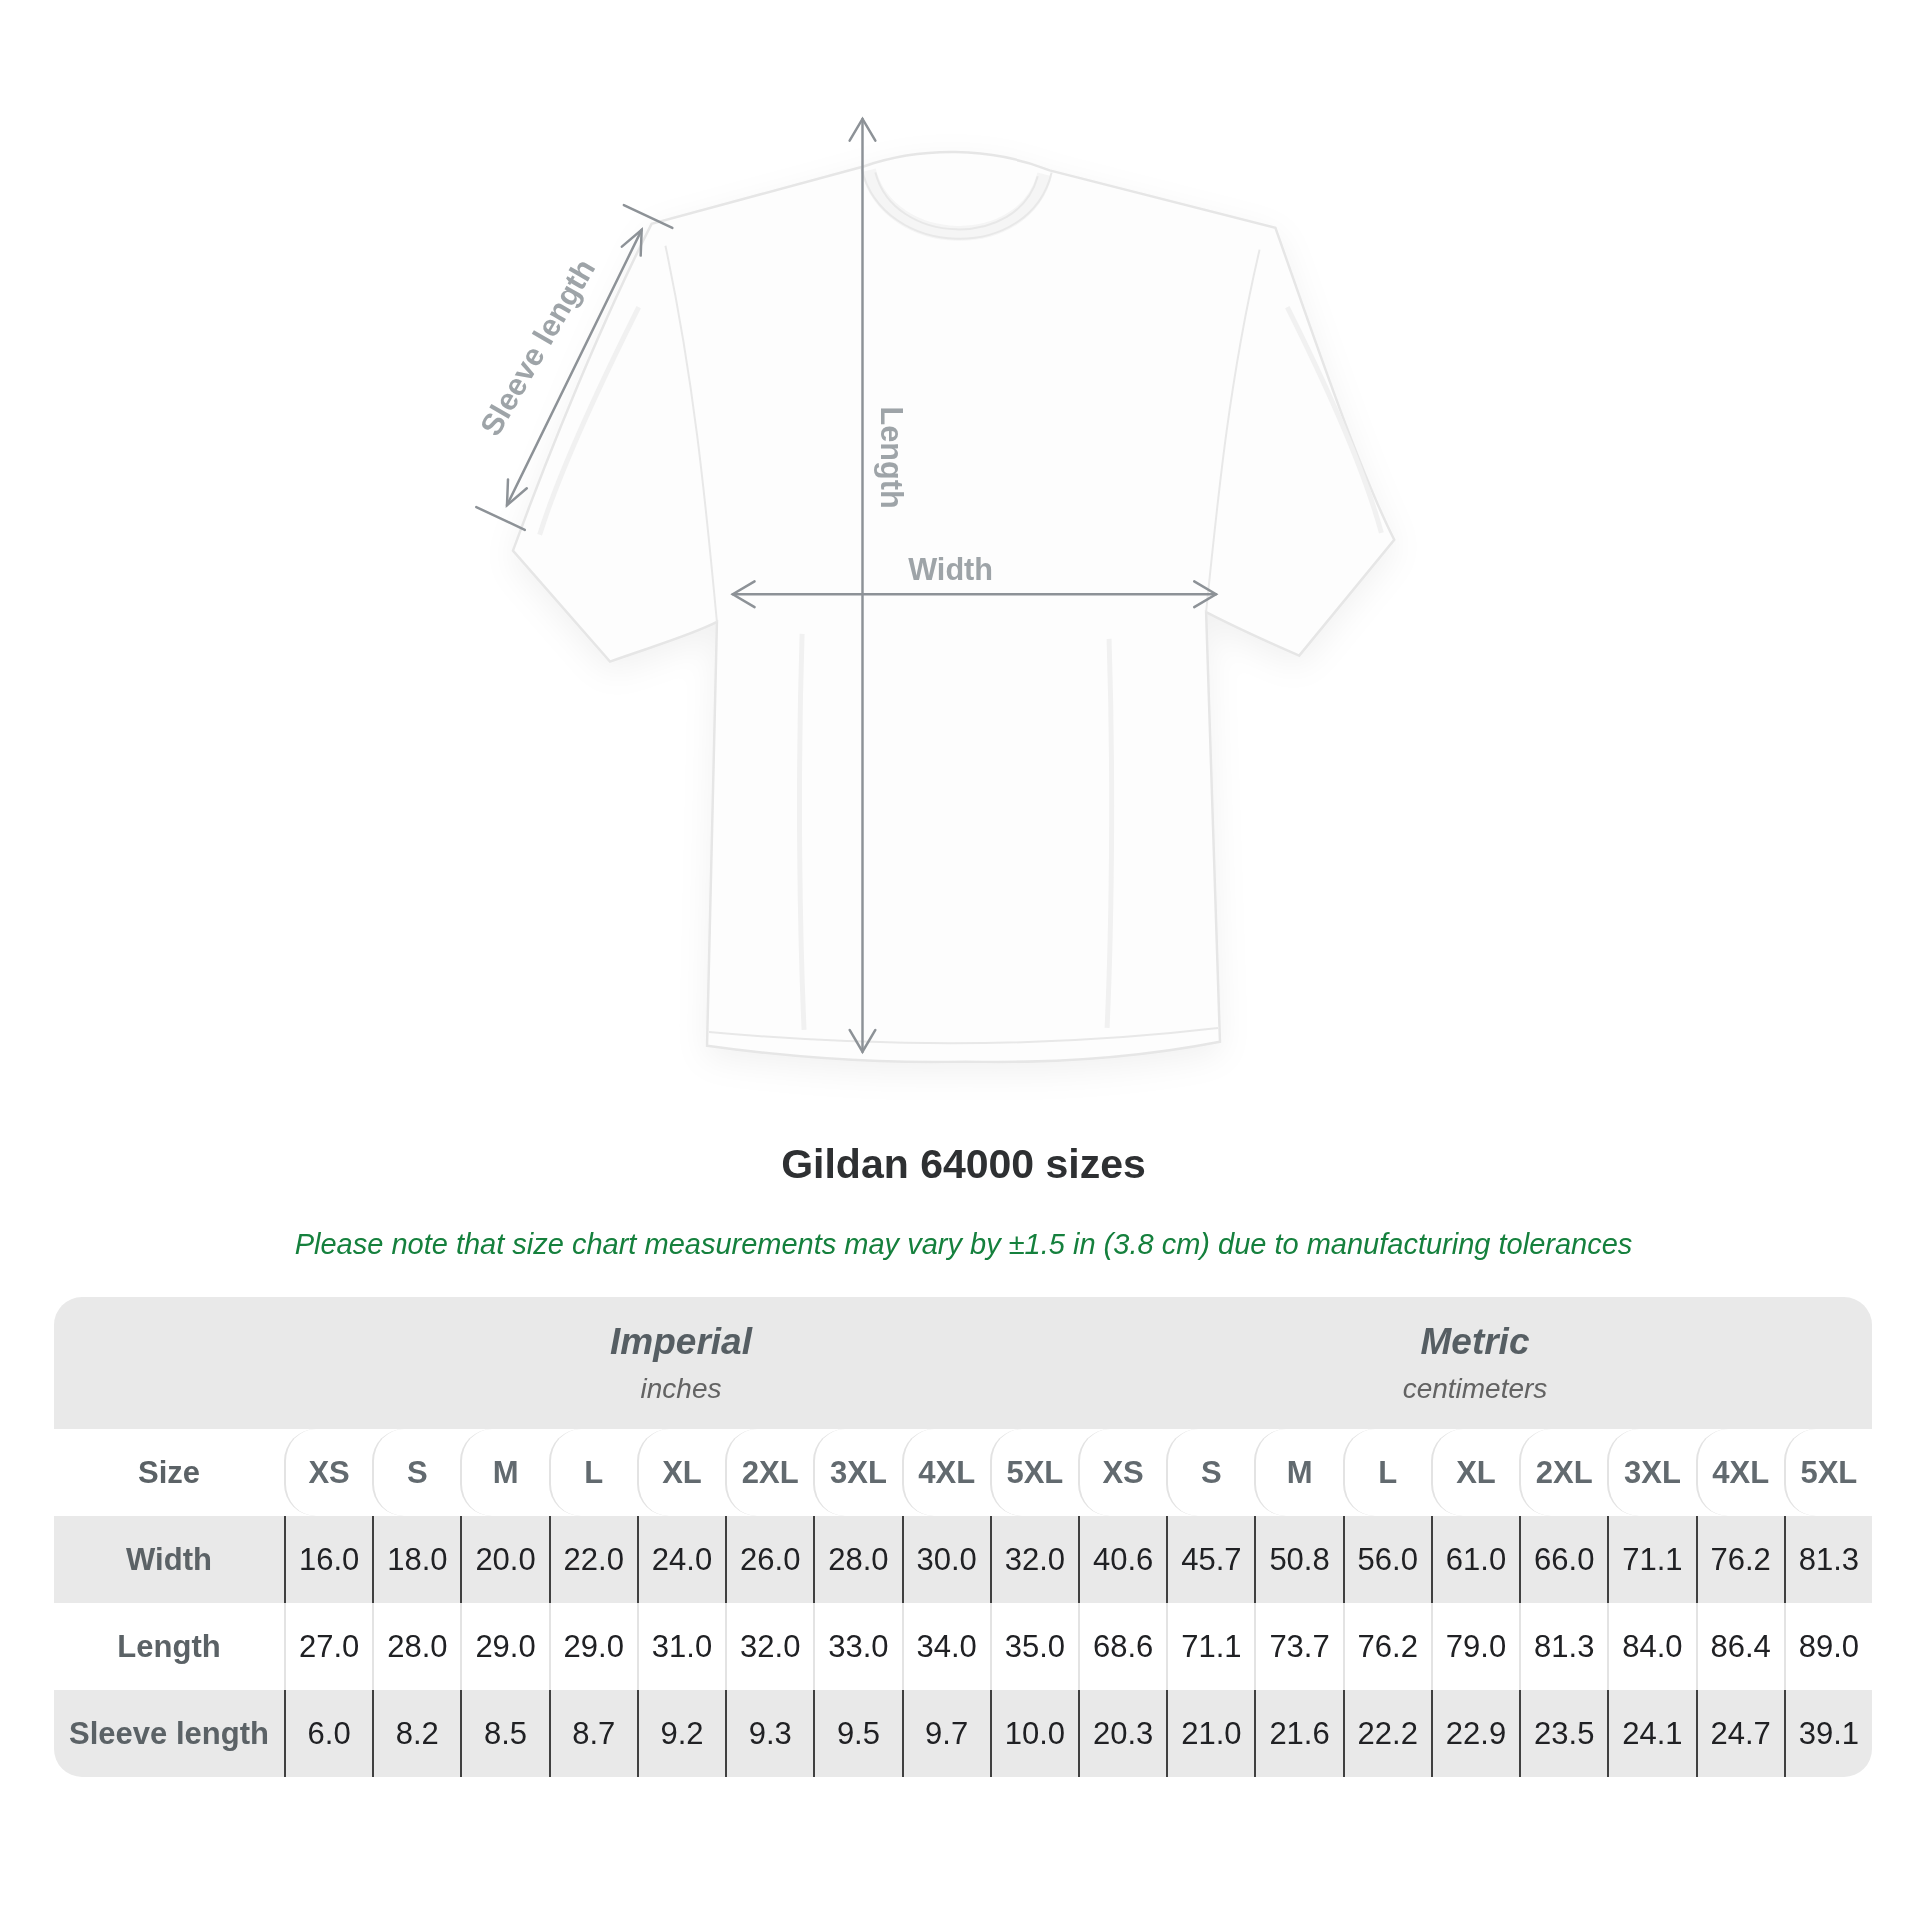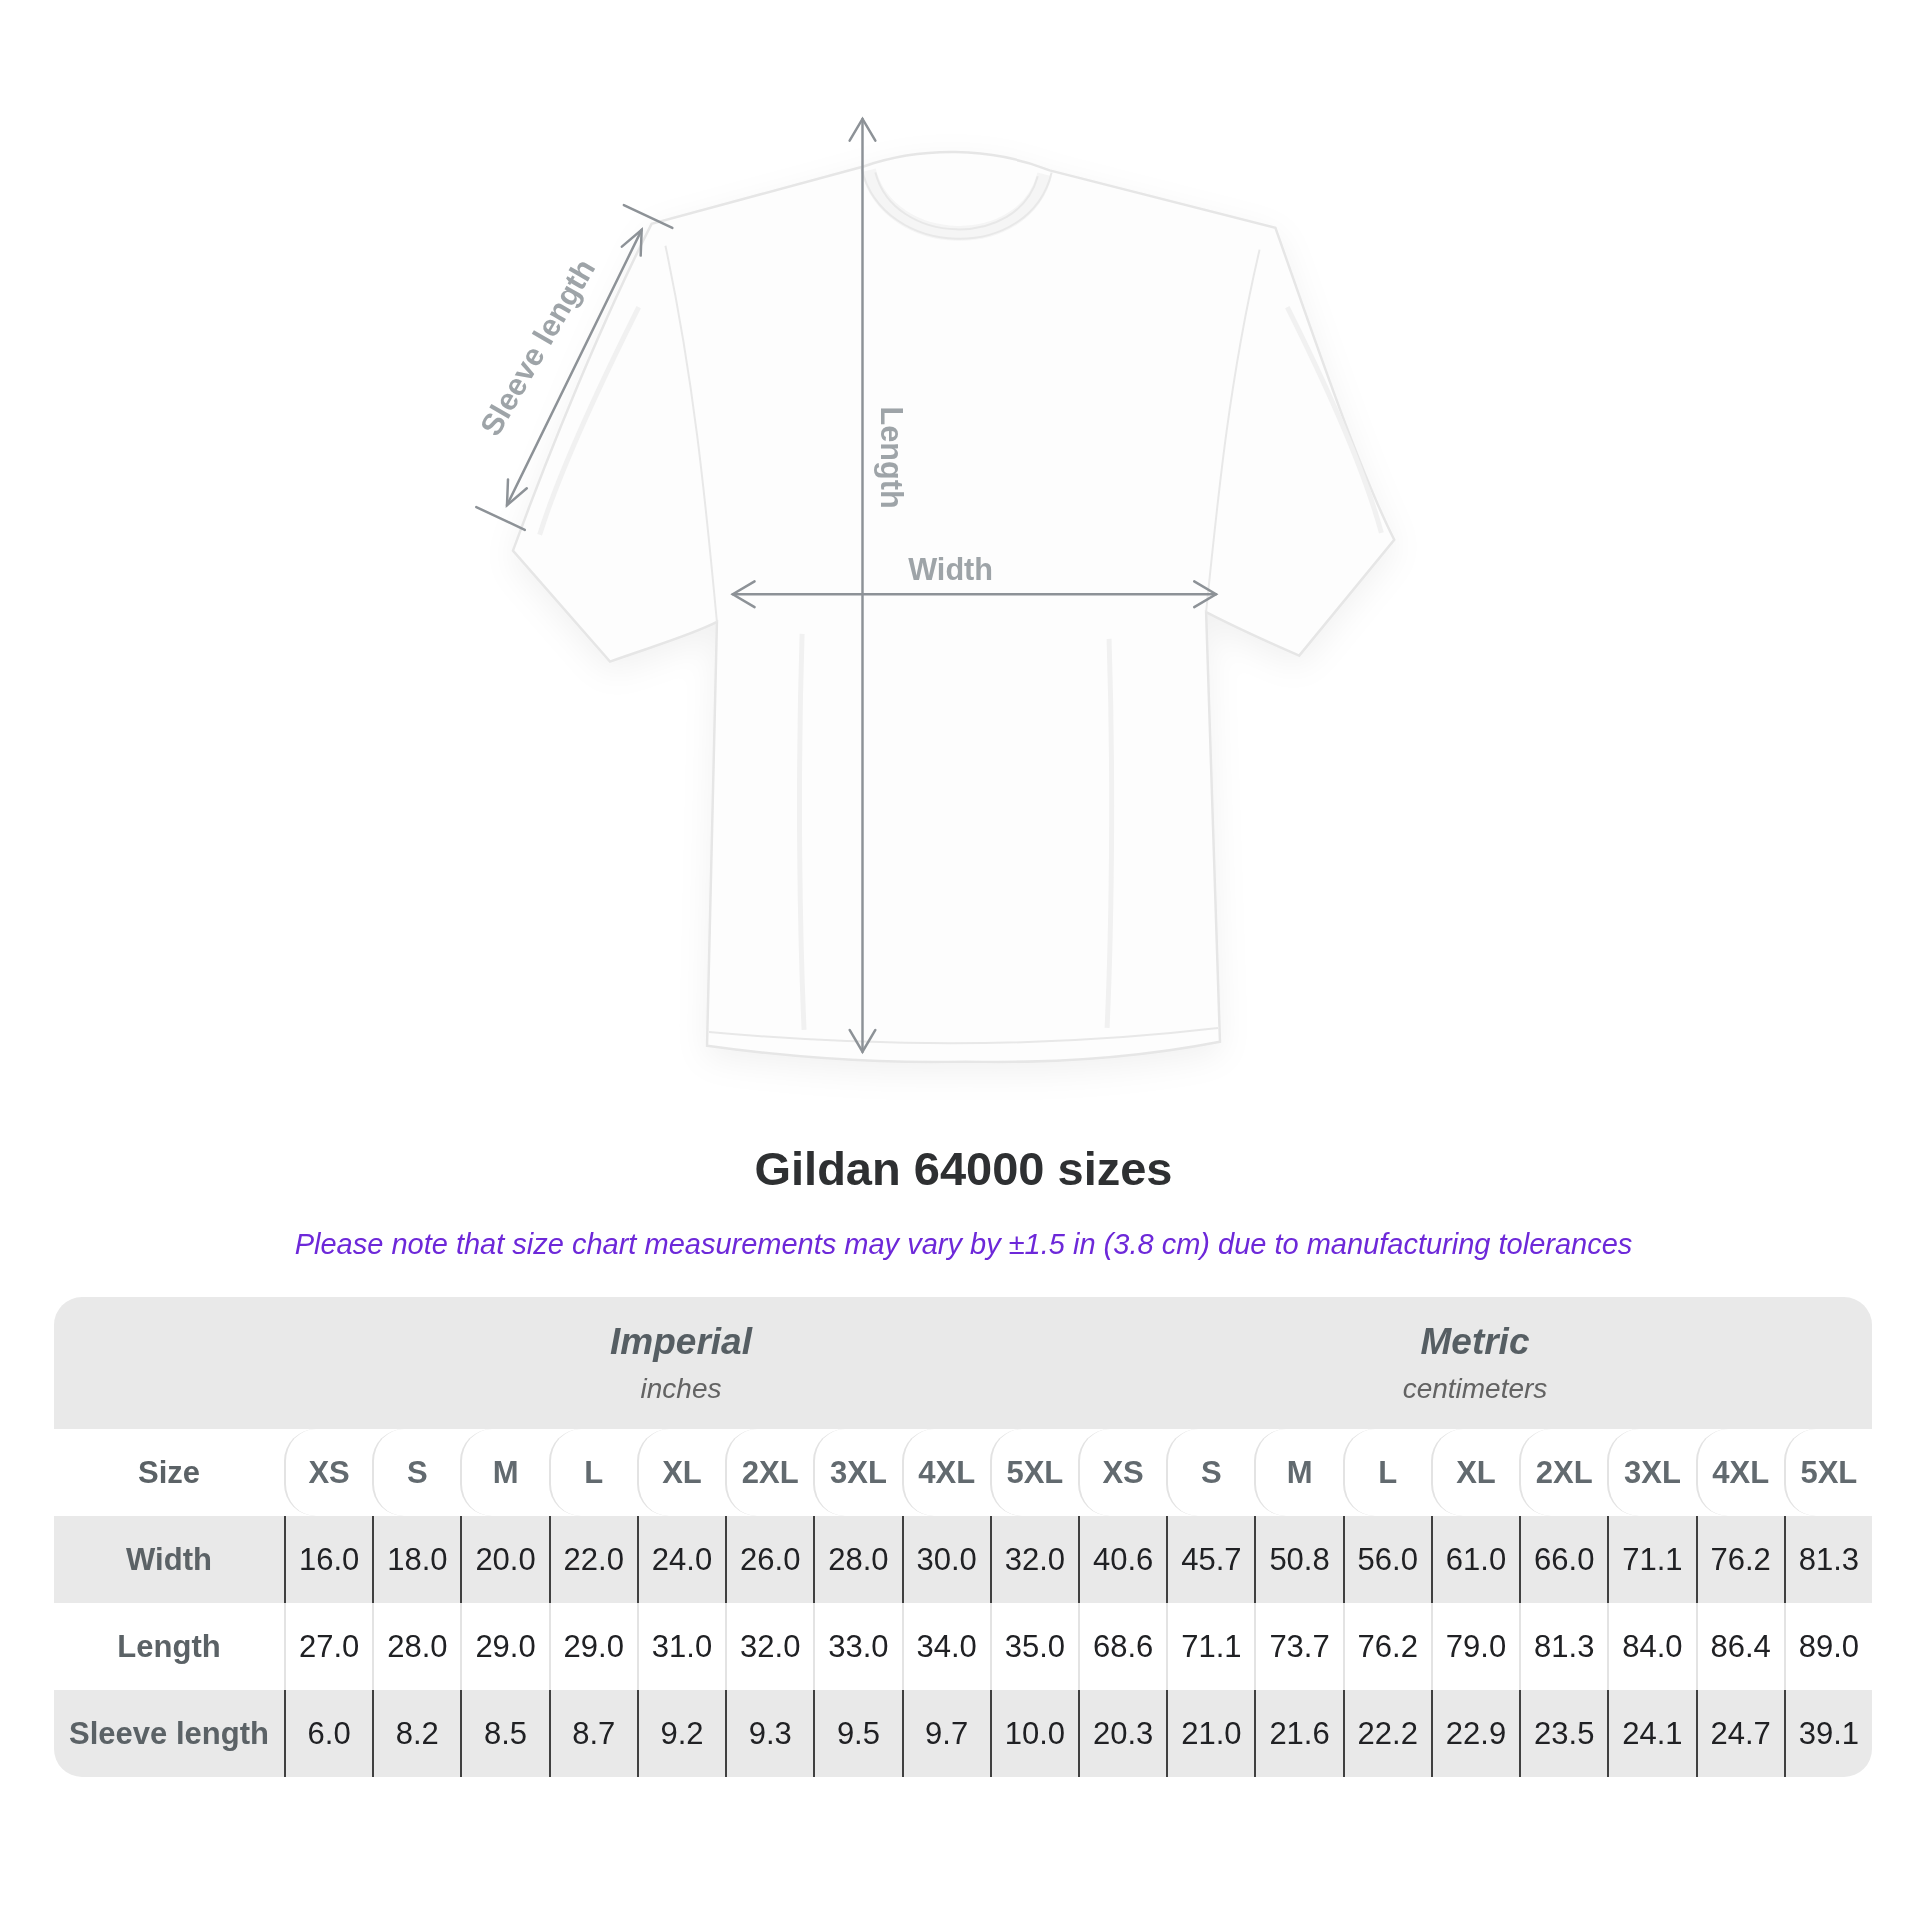--- a/index.html
+++ b/index.html
@@ -14,25 +14,25 @@
   .shirt-body { fill:#fdfdfd; stroke:#e6e6e6; stroke-width:2.5; }
   .shirt-detail { fill:none; stroke:#e8e8e8; stroke-width:2; }
   .shirt-crease { fill:none; stroke:#f1f1f1; stroke-width:5; }
   .collar-band { fill:none; stroke:#f5f5f5; stroke-width:15; }
   .dim-line { fill:none; stroke:#8d9297; stroke-width:2.5; stroke-linecap:round; }
   .dim-label { fill:#9ea4a8; font-weight:bold; font-size:31px; }
 
   
   .chart-title {
     position:absolute; top:1141px; left:0; width:100%;
-    text-align:center; font-size:47px; font-weight:bold; color:#2e3032;
+    text-align:center; font-size:41px; font-weight:bold; color:#2e3032;
   }
   .chart-subtitle {
     position:absolute; top:1228px; left:0; width:100%;
-    text-align:center; font-size:29px; font-style:italic; color:#6d28d9;
+    text-align:center; font-size:29px; font-style:italic; color:#15803d;
   }
 
   
   .table-wrap {
     position:absolute; left:54px; top:1297px; width:1818px;
     border-radius:28px; overflow:hidden;
   }
   .row { display:grid; grid-template-columns:230px repeat(18, 1fr); }
   .row.group-row { grid-template-columns:230px 1fr 1fr; height:132px; }
   .row.size-row, .row.data-row { height:87px; }

